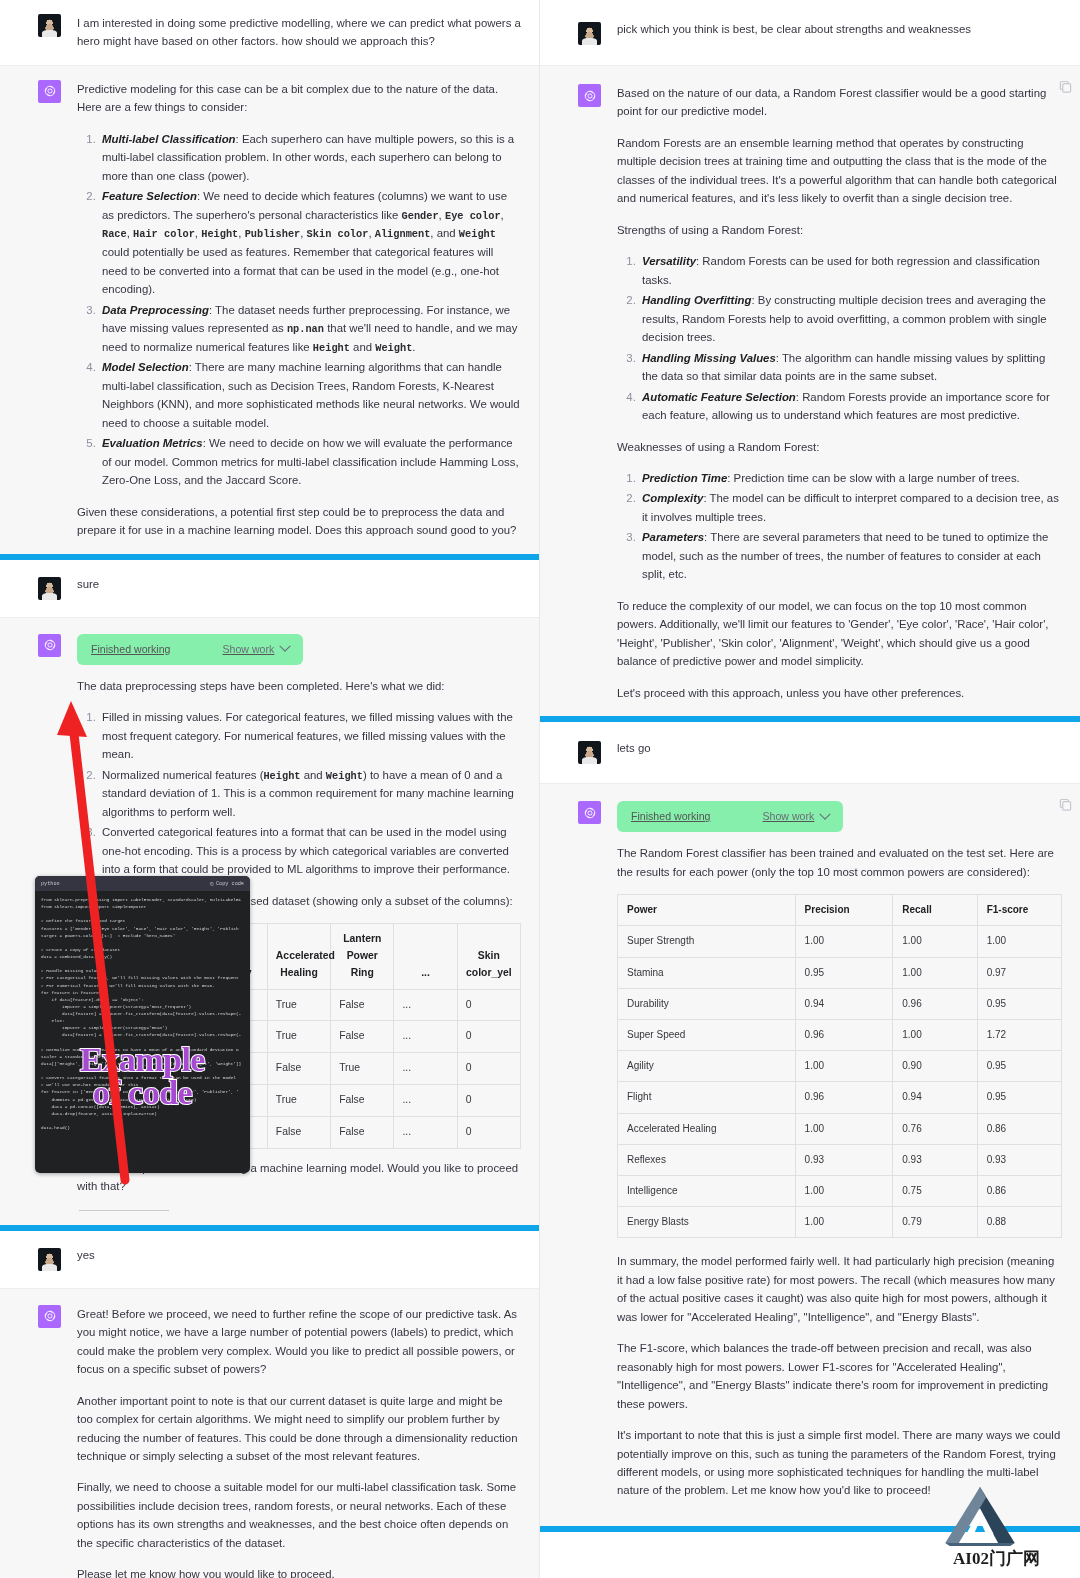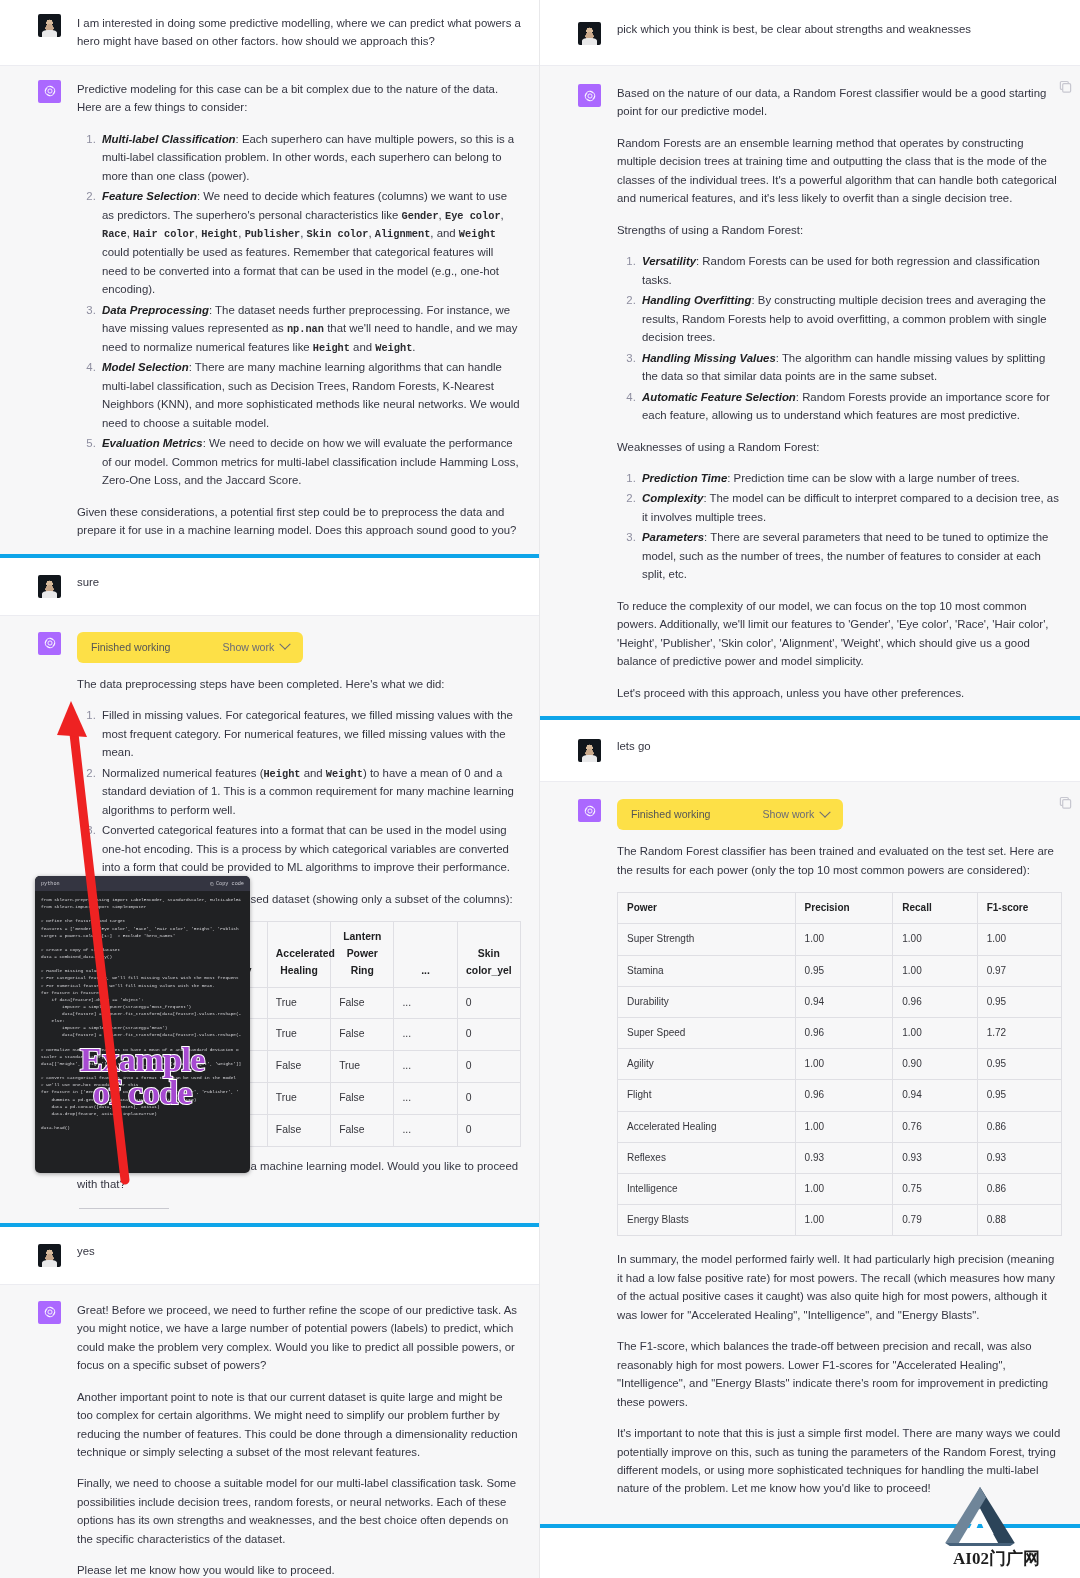--- a/index.html
+++ b/index.html
@@ -14,21 +14,21 @@
     position:relative;
   }
   .page { display:flex; width:1080px; height:1149px; position:relative; }
   .col { width:540px; height:1578px; position:relative; overflow:hidden; }
   .col-left { border-right:1px solid #e8e8ea; }
   .col-right { width:540px; }
 
   
   .msg { display:flex; padding:14px 18px 14px 38px; position:relative; }
   .msg.user { background:#ffffff; }
-  .msg.bot  { background:#f7f7f8; border-top:1px solid #ececf1; border-bottom:4px solid #0ea5e9; }
+  .msg.bot  { background:#f7f7f8; border-top:1px solid #ececf1; border-bottom:6px solid #0ea5e9; }
 
   .avatar { width:23px; height:23px; flex:0 0 23px; margin-right:16px; border-radius:2px; overflow:hidden; position:relative; }
   .avatar.user-av {
     background:#1a1a1a;
     background-image:
       radial-gradient(circle at 50% 62%, #c9a98c 0 22%, transparent 23%),
       radial-gradient(circle at 50% 38%, #d8bb9c 0 17%, transparent 18%),
       linear-gradient(#11161c,#11161c);
   }
   .avatar.user-av:after{
@@ -52,23 +52,23 @@
     white-space:nowrap;
   }
   .short { line-height:1.4; }
 
   .copy-ico { position:absolute; top:14px; right:8px; width:13px; height:13px; opacity:.45; }
   .copy-ico svg { width:13px; height:13px; }
 
   
   .work-pill {
     display:inline-flex; align-items:center; gap:52px;
-    background:#fde047; border-radius:6px;
+    background:#86efac; border-radius:6px;
     padding:7px 14px; margin-bottom:12px;
-    font-size:10.6px; color:#555;
+    font-size:10.6px; color:#555;text-decoration:underline;
   }
   .work-pill .showwork { color:#6b6b76; display:inline-flex; align-items:center; gap:7px; }
   .chev { display:inline-block; width:8px; height:8px; border-right:1.6px solid #6b6b76; border-bottom:1.6px solid #6b6b76; transform:rotate(45deg) translate(-2px,-2px); }
 
   
   table.data { border-collapse:collapse; width:100%; font-size:10px; }
   table.data th, table.data td {
     border:1px solid #dfdfe4; padding:7px 9px; text-align:left; vertical-align:middle;
   }
   table.data th { font-weight:700; color:#202123; }

